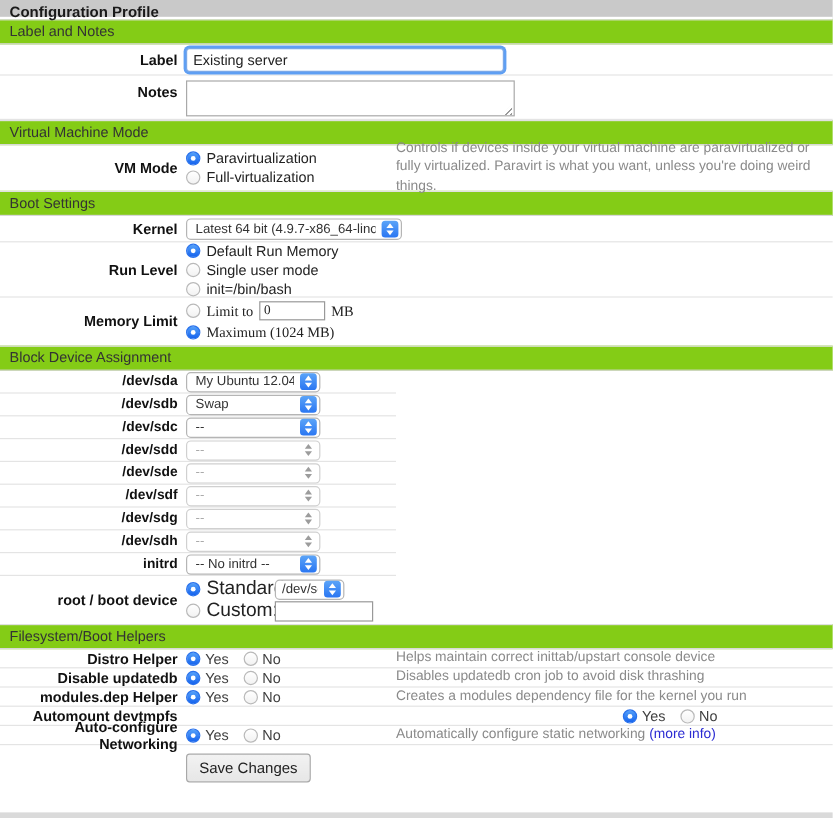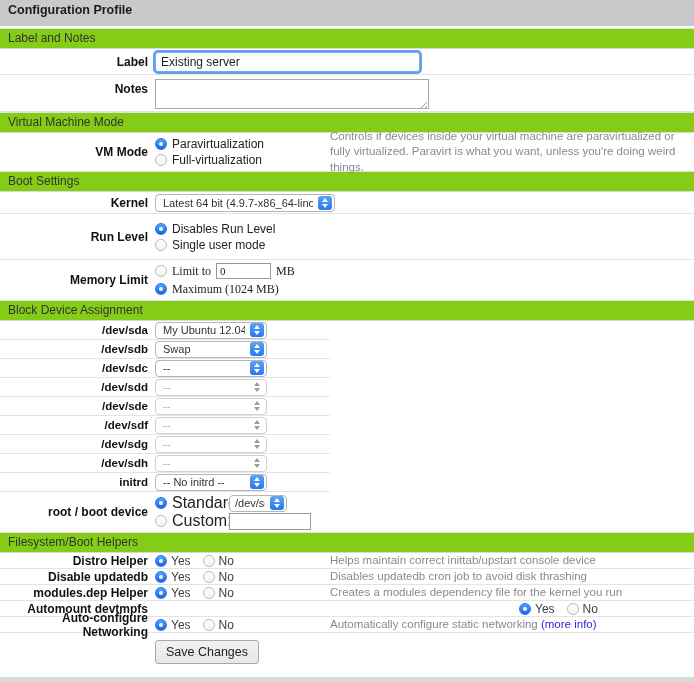--- a/index.html
+++ b/index.html
@@ -8,21 +8,21 @@
     font-family: "Liberation Sans", "DejaVu Sans", sans-serif;
     font-size: 12px;
     color: #222;
     background: #fff;
     position: relative;
     height: 682px;
     overflow: hidden;
   }
   
   .header-bar {
-    height: 28px; background: #c9c9c9; border-bottom: 2px solid #fff;
+    height: 16px; background: #c9c9c9; border-bottom: 2px solid #fff;
     font-weight: bold; font-size: 12.5px; color: #1a1a1a;
     padding: 3px 8px; line-height: 14px;
   }
   .section-bar {
     height: 21px; background: #84cc16;
     border-top: 1px solid #e0e0e0; border-bottom: 1px solid #d8d8d8;
     font-size: 12px; color: #333; padding: 3px 8px; line-height: 13px;
   }
   
   .row { display: flex; align-items: center; width: 694px; }
@@ -194,25 +194,29 @@
     </span>
   </div>
 </div>
 
 <div class="row r-runlevel bdr">
   <div class="col-label">Run Level</div>
   <div class="col-ctrl">
     <div class="stack">
       <div class="radio-line">
         <span class="radio on"></span>
-        <span>Disables Run Level</span>
+        <span>Default Run Memory</span>
       </div>
       <div class="radio-line">
         <span class="radio"></span>
         <span>Single user mode</span>
+      </div>
+      <div class="radio-line">
+        <span class="radio"></span>
+        <span>init=/bin/bash</span>
       </div>
     </div>
   </div>
 </div>
 
 <div class="row r-mem">
   <div class="col-label">Memory Limit</div>
   <div class="col-ctrl" style="flex-basis:260px;">
     <div class="stack" style="gap:3px;font-family:Liberation Serif, serif;">
       <div class="radio-line">

